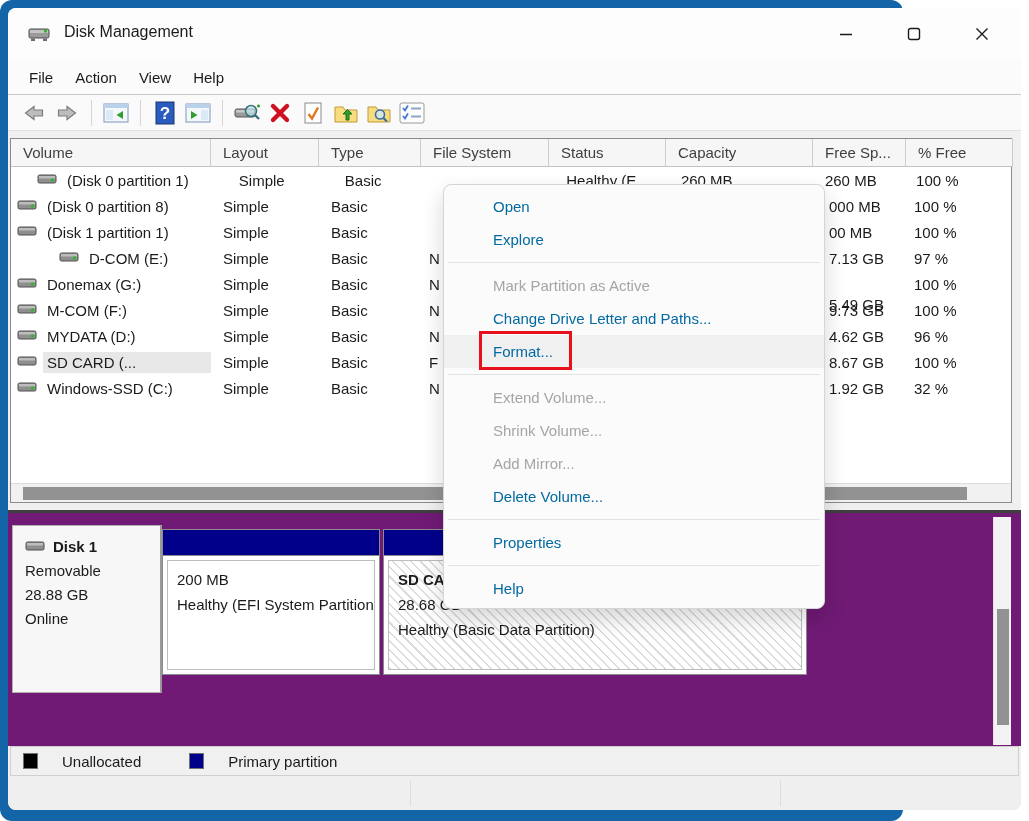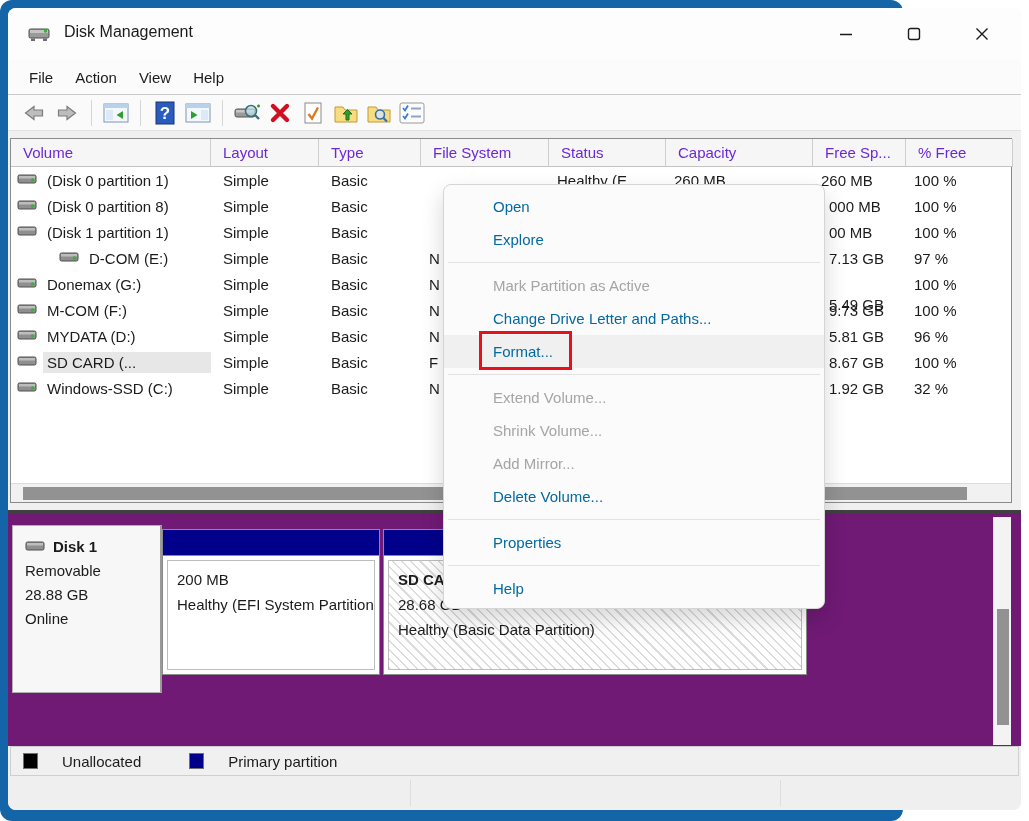--- a/index.html
+++ b/index.html
@@ -20,21 +20,21 @@
   .toolbar { position:absolute; left:0; top:86px; width:100%; height:37px; background:#fafafa;
              border-top:1px solid #c9c9c9; border-bottom:1px solid #e2e2e2;
              display:flex; align-items:center; padding-left:12px; gap:5px; }
   .tb-icon { width:28px; height:28px; display:flex; align-items:center; justify-content:center; }
   .tb-sep { width:1px; height:26px; background:#d6d6d6; margin:0 5px; }
   
   .listview { position:absolute; left:2px; top:130px; width:1002px; height:365px;
               background:#ffffff; border:1px solid #8b8b8b; }
   .lv-header { position:absolute; left:0; top:0; height:28px; display:flex; }
   .lv-hcell { height:28px; background:#f6f6f6; border-right:1px solid #cdcdcd; border-bottom:1px solid #c3c3c3;
-              font-size:15px; color:#6d28d9; display:flex; align-items:center; padding-left:12px; white-space:nowrap; overflow:hidden; }
+              font-size:15px; color:#404040; display:flex; align-items:center; padding-left:12px; white-space:nowrap; overflow:hidden; }
   .lv-rows { position:absolute; left:0; top:28px; width:1002px; }
   .lv-row { display:flex; height:26px; align-items:center; }
   .lv-cell { height:26px; display:flex; align-items:center; font-size:15px; color:#1b1b1b;
              padding-left:12px; white-space:nowrap; overflow:hidden; }
   .lv-cell.tight { padding-left:8px; }
   .lv-cell.post-menu { padding-left:16px; }
   .vol-cell { padding-left:6px; gap:6px; }
   .vol-label { flex:1; padding:2px 4px; }
   .vol-label.selected { background:#e7e7e7; }
   
@@ -202,21 +202,21 @@
           <div class="lv-hcell" style="width: 108px;">Layout</div>
           <div class="lv-hcell" style="width: 102px;">Type</div>
           <div class="lv-hcell" style="width: 128px;">File System</div>
           <div class="lv-hcell" style="width: 117px;">Status</div>
           <div class="lv-hcell" style="width: 147px;">Capacity</div>
           <div class="lv-hcell" style="width: 93px;">Free Sp...</div>
           <div class="lv-hcell" style="width: 107px;">% Free</div>
         </div>
       <div class="lv-rows" id="lv-rows">
           <div class="lv-row">
-            <div class="lv-cell vol-cell" style="width: 200px;">
+            <div class="lv-cell vol-cell" style="width: 200px; margin-left: 20px;">
               <span><svg width="20" height="14" viewBox="0 0 20 14">
                   <rect x="1" y="3" width="18" height="8" rx="1.5" fill="#8f8f8f" stroke="#4f4f4f"></rect>
                   <rect x="2" y="4" width="16" height="2.5" fill="#bdbdbd"></rect>
                   <circle cx="15.5" cy="8" r="1.7" fill="#2eb82e"></circle>
                 </svg></span>
               <span class="vol-label">(Disk 0 partition 1)</span>
             </div>
             <div class="lv-cell" style="width: 108px;">Simple</div>
             <div class="lv-cell" style="width: 102px;">Basic</div>
             <div class="lv-cell tight" style="width: 128px;"></div>
@@ -316,21 +316,21 @@
                   <rect x="2" y="4" width="16" height="2.5" fill="#bdbdbd"></rect>
                   <circle cx="15.5" cy="8" r="1.7" fill="#2eb82e"></circle>
                 </svg></span>
               <span class="vol-label">MYDATA (D:)</span>
             </div>
             <div class="lv-cell" style="width: 108px;">Simple</div>
             <div class="lv-cell" style="width: 102px;">Basic</div>
             <div class="lv-cell tight" style="width: 128px;">N</div>
             <div class="lv-cell tight" style="width: 117px;"></div>
             <div class="lv-cell tight" style="width: 147px;"></div>
-            <div class="lv-cell post-menu" style="width: 93px;">5.81 GB</div>
+            <div class="lv-cell post-menu" style="width: 93px;">4.62 GB</div>
             <div class="lv-cell tight" style="width: 107px;">96 %</div>
           </div>
           <div class="lv-row">
             <div class="lv-cell vol-cell" style="width: 200px;">
               <span><svg width="20" height="14" viewBox="0 0 20 14">
                   <rect x="1" y="3" width="18" height="8" rx="1.5" fill="#8f8f8f" stroke="#4f4f4f"></rect>
                   <rect x="2" y="4" width="16" height="2.5" fill="#bdbdbd"></rect>
                 </svg></span>
               <span class="vol-label selected">SD CARD (...</span>
             </div>

